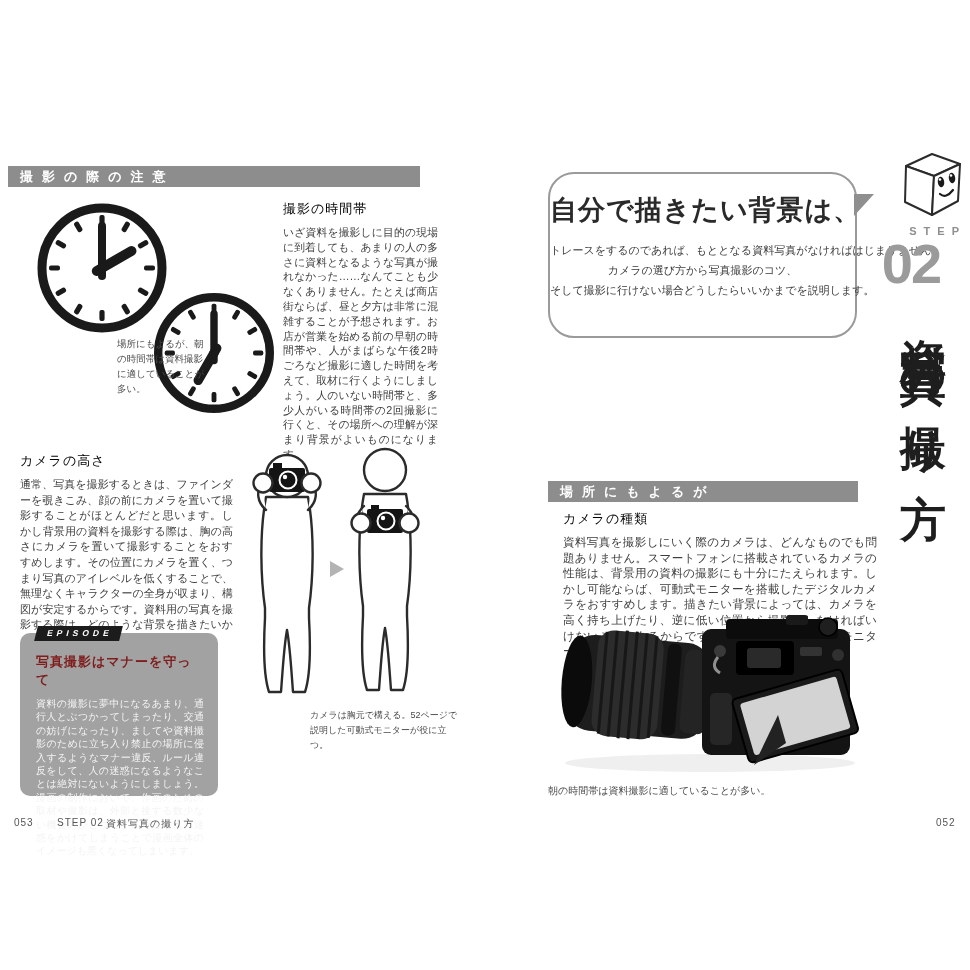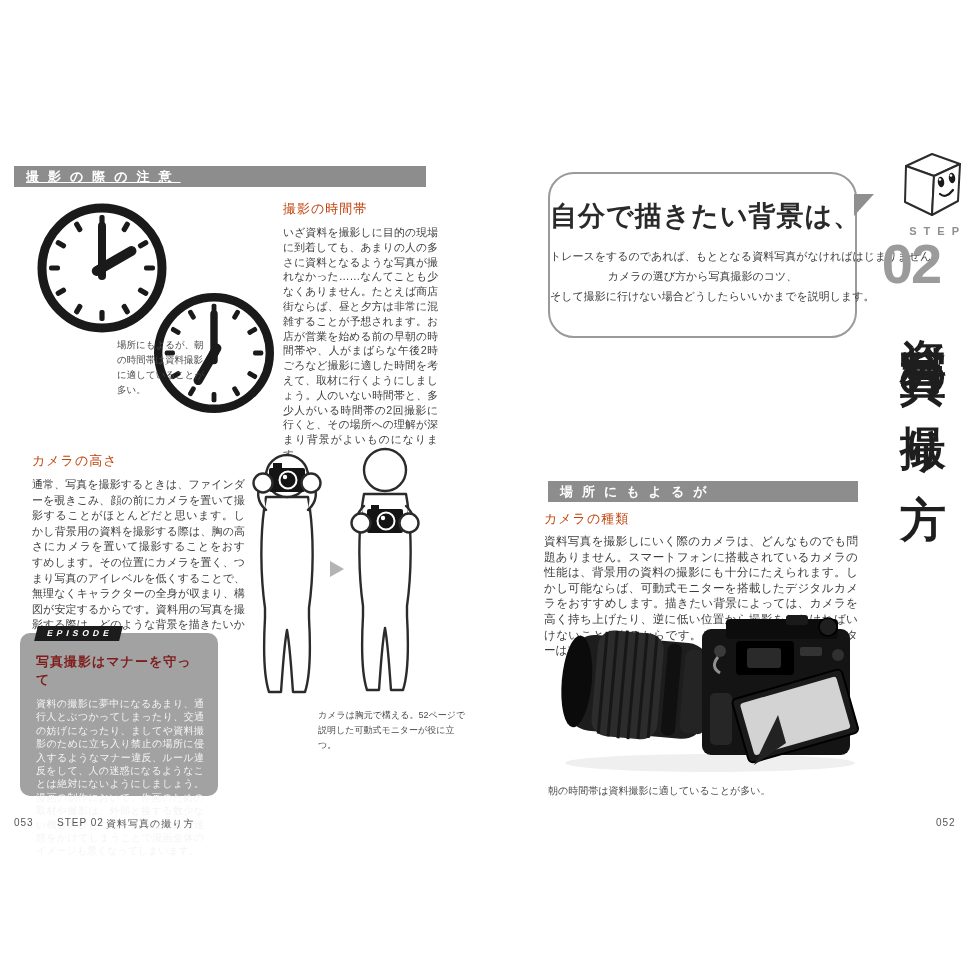--- a/index.html
+++ b/index.html
@@ -11,21 +11,21 @@
   .abs{position:absolute;}
 
   
   .bar{
     background:#8d8d8d;color:#ffffff;font-weight:bold;
     font-size:13px;letter-spacing:9px;line-height:21px;height:21px;
     padding-left:12px;white-space:nowrap;overflow:hidden;
   }
 
   
-  .subhead{color:#c2410c;font-size:13px;letter-spacing:1px;margin:0 0 7px 0;font-weight:normal;}
+  .subhead{color:#000000;font-size:13px;letter-spacing:1px;margin:0 0 7px 0;font-weight:normal;}
 
   .body-txt{
     font-size:11px;line-height:15.6px;text-align:justify;color:#3d3d3d;
     margin:0;word-break:break-all;
   }
 
   .caption{font-size:9.5px;line-height:15px;color:#4a4a4a;word-break:break-all;}
 
   
   .episode-box{
@@ -36,21 +36,21 @@
     position:absolute;left:16px;top:-7px;background:#1c1c1c;color:#ffffff;
     font-size:8.5px;font-weight:bold;letter-spacing:4px;line-height:15px;
     padding:0 8px 0 11px;transform:skewX(-14deg);
   }
   .episode-title{color:#7f1d1d;font-size:13px;font-weight:bold;letter-spacing:1px;margin:0 0 8px 0;}
   .episode-body{color:#f4f4f4;font-size:10px;line-height:13.4px;text-align:justify;word-break:break-all;margin:0;}
 
   
   .bubble{
     width:309px;height:166px;border:2px solid #9a9a9a;border-radius:26px;
-    background:#ffffff;box-sizing:border-box;text-align:center;padding-top:26px;
+    background:#ffffff;box-sizing:border-box;text-align:center;padding-top:20px;
   }
   .bubble-tail{position:absolute;right:-19px;top:20px;width:0;height:0;
     border-top:0 solid transparent;border-bottom:22px solid transparent;
     border-left:20px solid #8f8f8f;}
   .bubble-title{font-size:27px;font-weight:bold;color:#2a2a2a;line-height:33px;letter-spacing:1px;white-space:nowrap;}
   .bubble-sub{margin-top:13px;font-size:11px;color:#3a3a3a;line-height:20px;white-space:nowrap;}
 
   
   .step-label{color:#8f8f8f;font-size:11px;letter-spacing:7px;text-align:right;font-weight:bold;text-indent:7px;}
   .step-number{color:#9b9b9b;font-size:56px;font-weight:800;text-align:center;line-height:52px;letter-spacing:-2px;}
@@ -58,21 +58,21 @@
     writing-mode:vertical-rl;text-orientation:upright;
     font-size:46px;font-weight:bold;color:#1e1e1e;letter-spacing:7px;
     white-space:nowrap;
   }
 
   .footer{font-size:10px;color:#555;letter-spacing:1px;white-space:nowrap;text-align:right;}
 </style>
 </head>
 <body>
 
-<div class="abs bar" style="left:14px;top:166px;width:400px;text-decoration:underline;">
+<div class="abs bar" style="left:8px;top:166px;width:400px;">
   <span>撮影の際の注意</span>
 </div>
 
 <svg class="abs" style="left:14px;top:195px;" width="290" height="255" viewBox="0 0 290 255">
   <defs>
     <g id="tk">
         <rect x="-2.6" y="-53" width="5.2" height="11" rx="2" fill="#1a1a1a"></rect>
       </g>
   </defs>
 
@@ -116,28 +116,28 @@
     <g transform="rotate(0)">
         <line x1="0" y1="8" x2="0" y2="-42" stroke="#1a1a1a" stroke-width="8" stroke-linecap="round"></line>
       </g>
     <g transform="rotate(210)">
         <line x1="0" y1="6" x2="0" y2="-34" stroke="#1a1a1a" stroke-width="10" stroke-linecap="round"></line>
       </g>
     <circle r="5" fill="#1a1a1a"></circle>
   </g>
 </svg>
 
-<div class="abs caption" style="left:117px;top:337px;width:88px;">場所にもよるが、朝の時間帯は資料撮影に適していることが多い。</div>
+<div class="abs caption" style="left:117px;top:337px;width:88px;font-family:Liberation Serif, serif;">場所にもよるが、朝の時間帯は資料撮影に適していることが多い。</div>
 
 <div class="abs" style="left:283px;top:200px;width:155px;">
   <h4 class="subhead">撮影の時間帯</h4>
   <p class="body-txt" style="font-size:10.8px;line-height:14.8px;">いざ資料を撮影しに目的の現場に到着しても、あまりの人の多さに資料となるような写真が撮れなかった……なんてことも少なくありません。たとえば商店街ならば、昼と夕方は非常に混雑することが予想されます。お店が営業を始める前の早朝の時間帯や、人がまばらな午後2時ごろなど撮影に適した時間を考えて、取材に行くようにしましょう。人のいない時間帯と、多少人がいる時間帯の2回撮影に行くと、その場所への理解が深まり背景がよいものになります。</p>
 </div>
 
-<div class="abs" style="left:32px;top:452px;width:213px;">
+<div class="abs" style="left:20px;top:452px;width:213px;">
   <h4 class="subhead">カメラの高さ</h4>
   <p class="body-txt">通常、写真を撮影するときは、ファインダーを覗きこみ、顔の前にカメラを置いて撮影することがほとんどだと思います。しかし背景用の資料を撮影する際は、胸の高さにカメラを置いて撮影することをおすすめします。その位置にカメラを置く、つまり写真のアイレベルを低くすることで、無理なくキャラクターの全身が収まり、構図が安定するからです。資料用の写真を撮影する際は、どのような背景を描きたいかを考えながら撮影をしましょう。</p>
 </div>
 
 <div class="abs episode-box" style="left:20px;top:633px;">
   <div class="episode-tag">EPISODE</div>
   <h4 class="episode-title">写真撮影はマナーを守って</h4>
   <p class="episode-body">資料の撮影に夢中になるあまり、通行人とぶつかってしまったり、交通の妨げになったり、ましてや資料撮影のために立ち入り禁止の場所に侵入するようなマナー違反、ルール違反をして、人の迷惑になるようなことは絶対にないようにしましょう。漫画の制作において、作画のための取材や撮影は、外部と接する数少ない機会のひとつです。そこで人に迷惑をかけてしまうことで漫画全体のイメージも悪くなってしまいます。</p>
 </div>
 
@@ -166,21 +166,21 @@
       <rect x="132" y="69" width="36" height="24" rx="2" fill="#141414" stroke="none"></rect>
       <circle cx="151" cy="81" r="8.5" fill="#141414" stroke="#ffffff" stroke-width="2"></circle>
       <circle cx="148" cy="78" r="2.2" fill="#ffffff" stroke="none"></circle>
       <circle cx="126" cy="83" r="9.5"></circle>
       <circle cx="174" cy="83" r="9.5"></circle>
     </g>
   </g>
   <polygon points="95,121 109,129 95,137" fill="#b3b3b3"></polygon>
 </svg>
 
-<div class="abs caption" style="left:318px;top:708px;width:152px;font-size:9px;">カメラは胸元で構える。52ページで説明した可動式モニターが役に立つ。</div>
+<div class="abs caption" style="left:310px;top:708px;width:152px;font-size:9px;">カメラは胸元で構える。52ページで説明した可動式モニターが役に立つ。</div>
 
 <div class="abs bubble" style="left:548px;top:172px;">
   <div class="bubble-tail"></div>
   <div class="bubble-title">自分で描きたい背景は、</div>
   <div class="bubble-sub">
     <div>トレースをするのであれば、もととなる資料写真がなければはじまりません。</div>
     <div>カメラの選び方から写真撮影のコツ、</div>
     <div>そして撮影に行けない場合どうしたらいいかまでを説明します。</div>
   </div>
 </div>
@@ -202,21 +202,21 @@
 
 <div class="abs step-label" style="left:898px;top:225px;width:68px;">STEP</div>
 <div class="abs step-number" style="left:873px;top:238px;width:76px;">02</div>
 
 <div class="abs v-title" style="left:893px;top:302px;height:395px;">資料写真の撮り方</div>
 
 <div class="abs bar" style="left:548px;top:481px;width:298px;">
   <span>場所にもよるが</span>
 </div>
 
-<div class="abs" style="left:544px;top:510px;width:314px;font-family:Liberation Mono, monospace;">
+<div class="abs" style="left:563px;top:510px;width:314px;">
   <h4 class="subhead" style="margin-bottom:6px;">カメラの種類</h4>
   <p class="body-txt" style="font-size:11.6px;line-height:15.6px;">資料写真を撮影しにいく際のカメラは、どんなものでも問題ありません。スマートフォンに搭載されているカメラの性能は、背景用の資料の撮影にも十分にたえられます。しかし可能ならば、可動式モニターを搭載したデジタルカメラをおすすめします。描きたい背景によっては、カメラを高く持ち上げたり、逆に低い位置から撮影をしなければいけないこともあるからです。そうした場面で可動式モニターは非常に役に立ちます。</p>
 </div>
 
 <svg class="abs" style="left:550px;top:603px;" width="320" height="175" viewBox="0 0 320 175">
   <ellipse cx="160" cy="160" rx="145" ry="9" fill="#efefef"></ellipse>
 
   <g transform="rotate(5 90 90)">
     <rect x="18" y="36" width="140" height="96" rx="24" fill="#1d1d1d"></rect>
     <ellipse cx="26" cy="84" rx="15" ry="46" fill="#0b0b0b"></ellipse>

